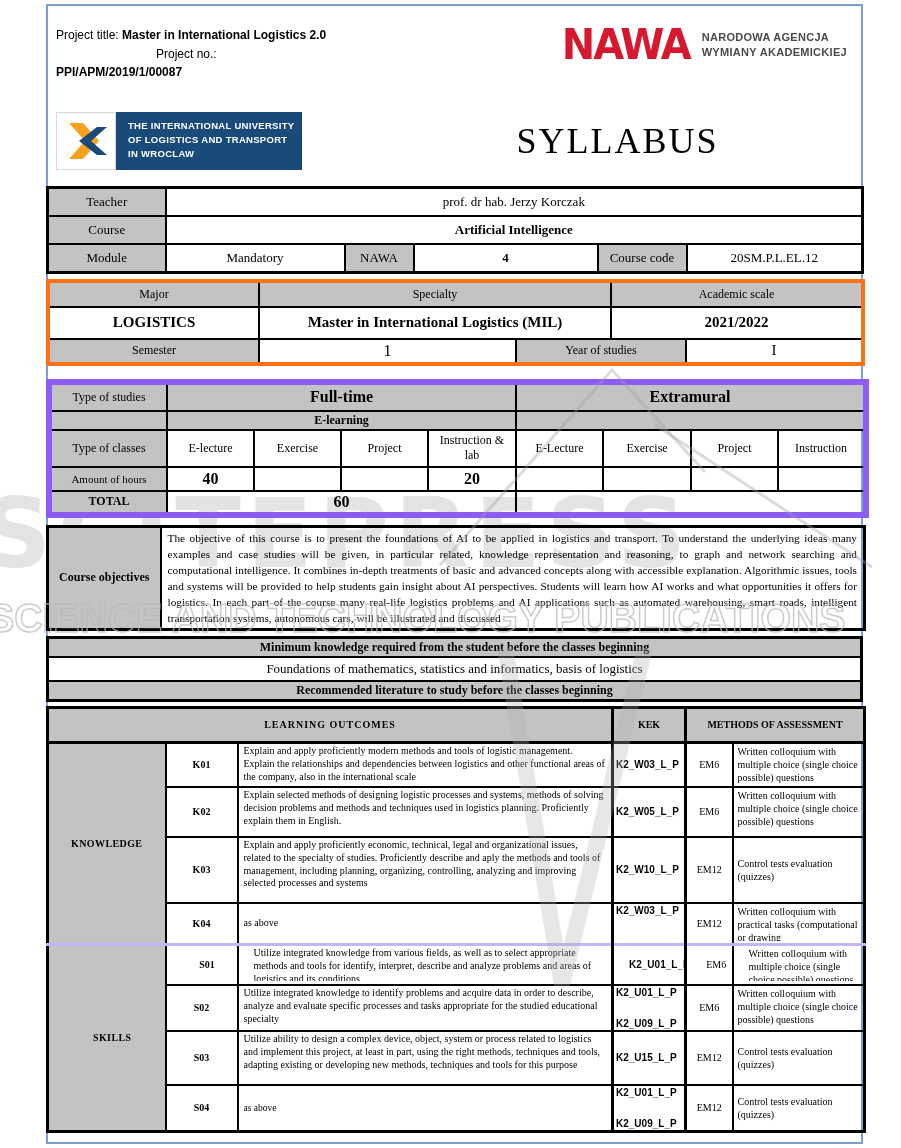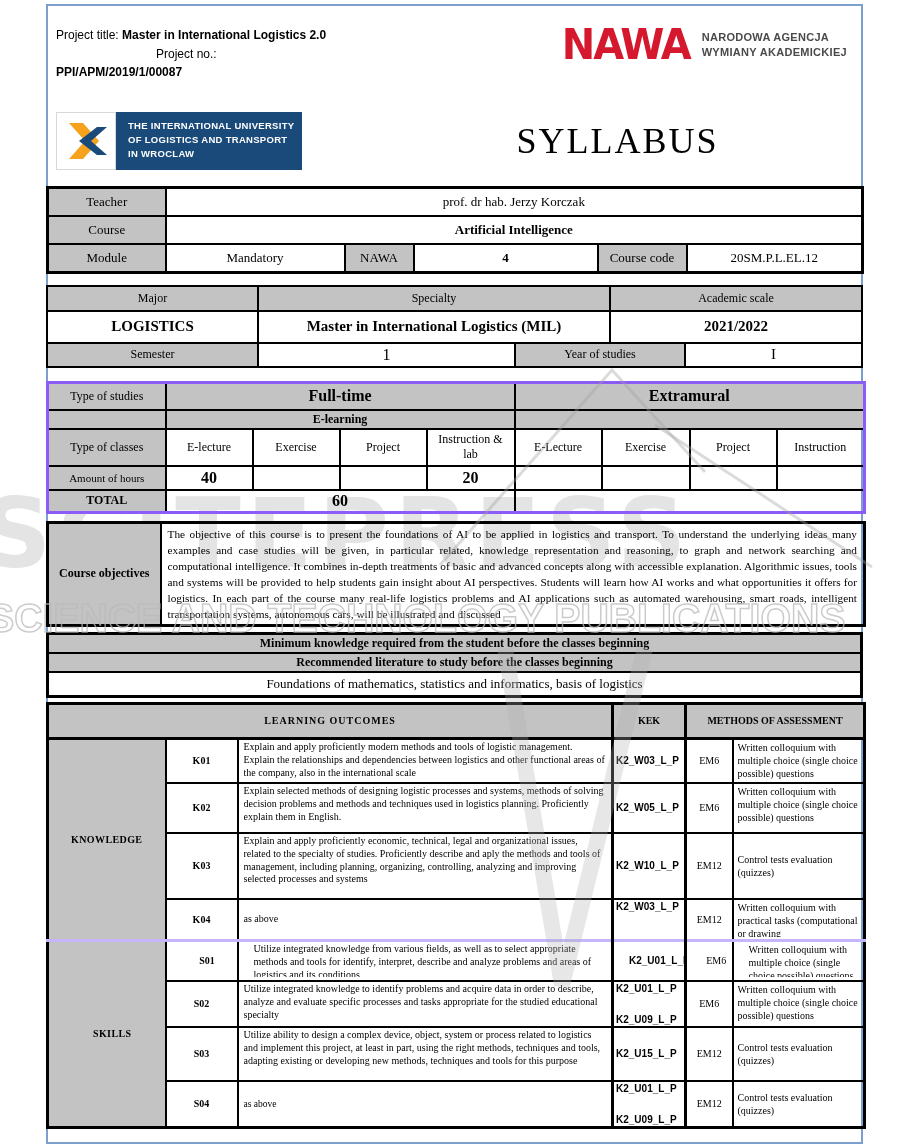--- a/index.html
+++ b/index.html
@@ -37,22 +37,22 @@
            line-height:1.5;padding:7px 0 0 12px;box-sizing:border-box;letter-spacing:.3px;}
   .syltitle{flex:1;text-align:center;font-size:36px;letter-spacing:2px;
             font-family:"Liberation Serif",serif;padding-left:70px;}
   
   table{border-collapse:collapse;table-layout:fixed;width:817px;}
   td{border:2px solid #000;padding:1px 4px;overflow:hidden;}
   .gray{background:#c3c3c3;}
   .ctr{text-align:center;vertical-align:middle;}
   .tblA{border:3px solid #000;margin-top:16px;}
   .tblA td{height:24px;font-size:13px;}
-  .tblB{border:1px solid #f97316;margin-top:11px;}
-  .tblC{border:3px solid #8b5cf6;margin-top:13px;}
+  .tblB{border:4px solid #f97316;margin-top:5px;}
+  .tblC{border:6px solid #8b5cf6;margin-top:13px;}
   .tblD{border:3px solid #000;margin-top:7px;}
   .tblE{border:3px solid #000;margin-top:5px;}
   .tblF{border:3px solid #000;margin-top:4px;}
   .big{font-size:16px;font-weight:700;}
   .med{font-size:15px;}
   .bold{font-weight:700;}
   .small{font-size:12px;}
   
   .tblF td{font-size:10px;}
   .grp{font-size:11px;font-weight:700;letter-spacing:.4px;text-align:center;vertical-align:middle;}
@@ -244,24 +244,24 @@
       </tr>
     </tbody>
       </table>
 
     <table class="tblE">
       <tbody>
           <tr>
         <td class="gray ctr bold small" style="height:14px">Minimum knowledge required from the student before the classes beginning</td>
       </tr>
       <tr>
+        <td class="ctr" style="height:20px;font-size:13px">Foundations of mathematics, statistics and informatics, basis of logistics</td>
+      </tr>
+      <tr>
         <td class="gray ctr bold small" style="height:13px">Recommended literature to study before the classes beginning</td>
-      </tr>
-      <tr>
-        <td class="ctr" style="height:20px;font-size:13px">Foundations of mathematics, statistics and informatics, basis of logistics</td>
       </tr>
     </tbody>
       </table>
 
     <table class="tblF">
       <colgroup>
           <col style="width:118px">
           <col style="width:72px">
           <col style="width:375px">
           <col style="width:73px">

